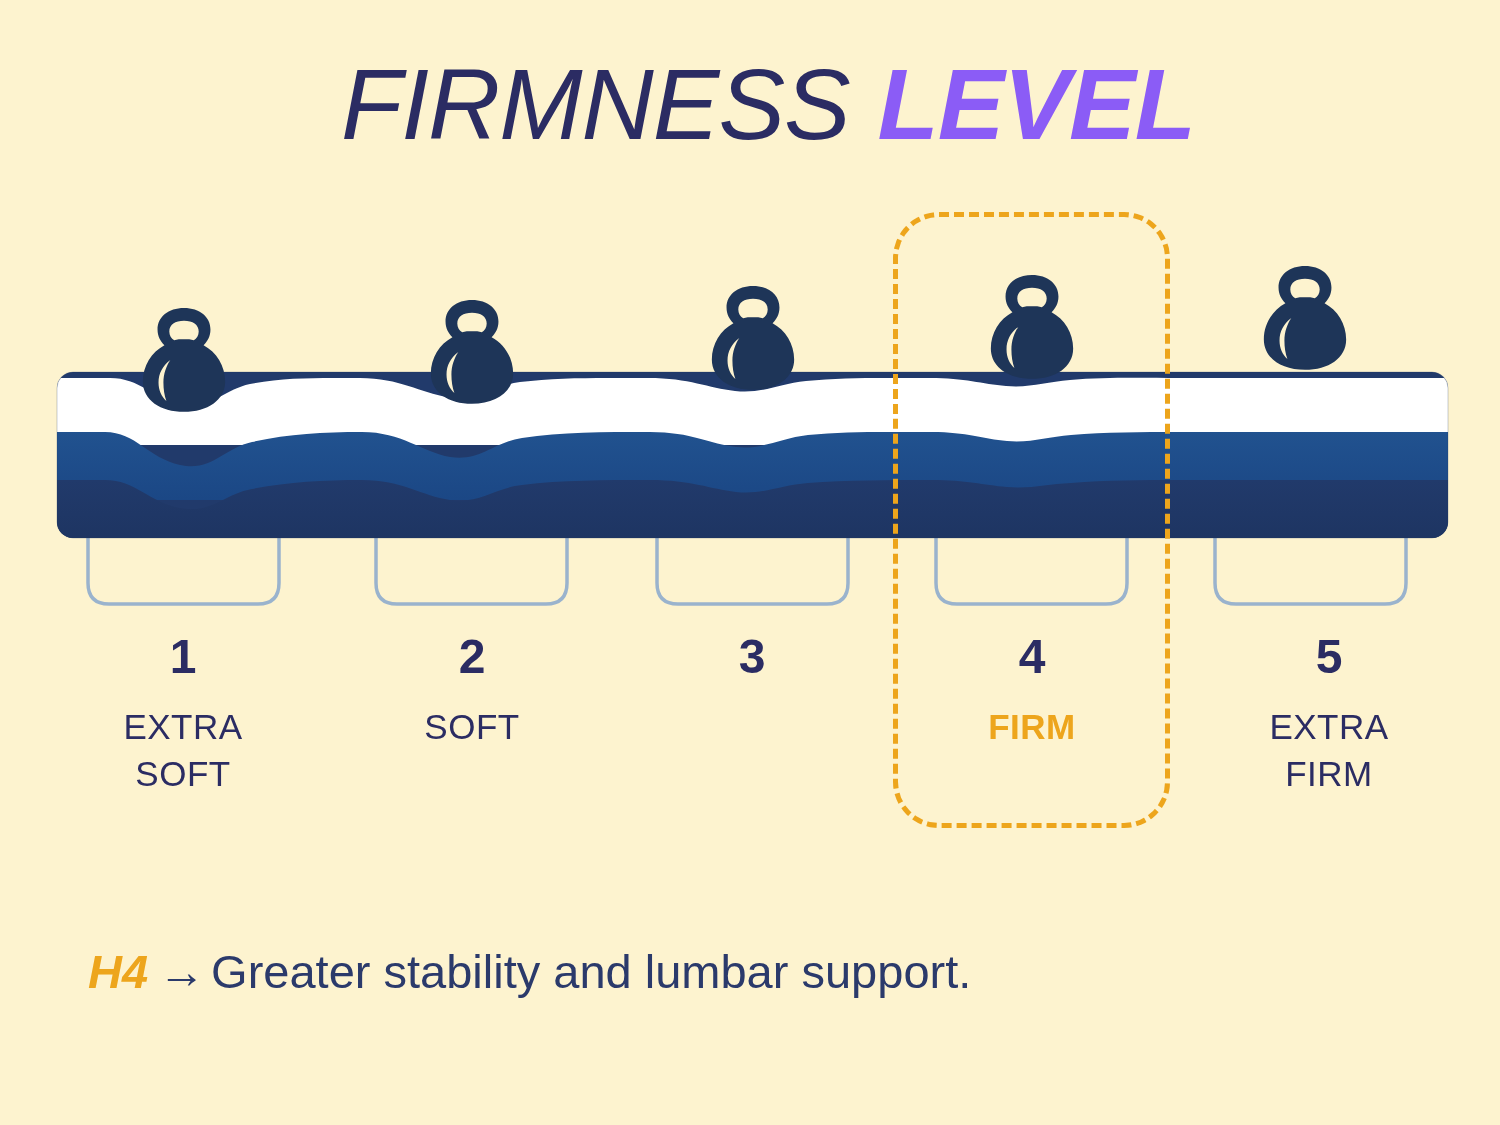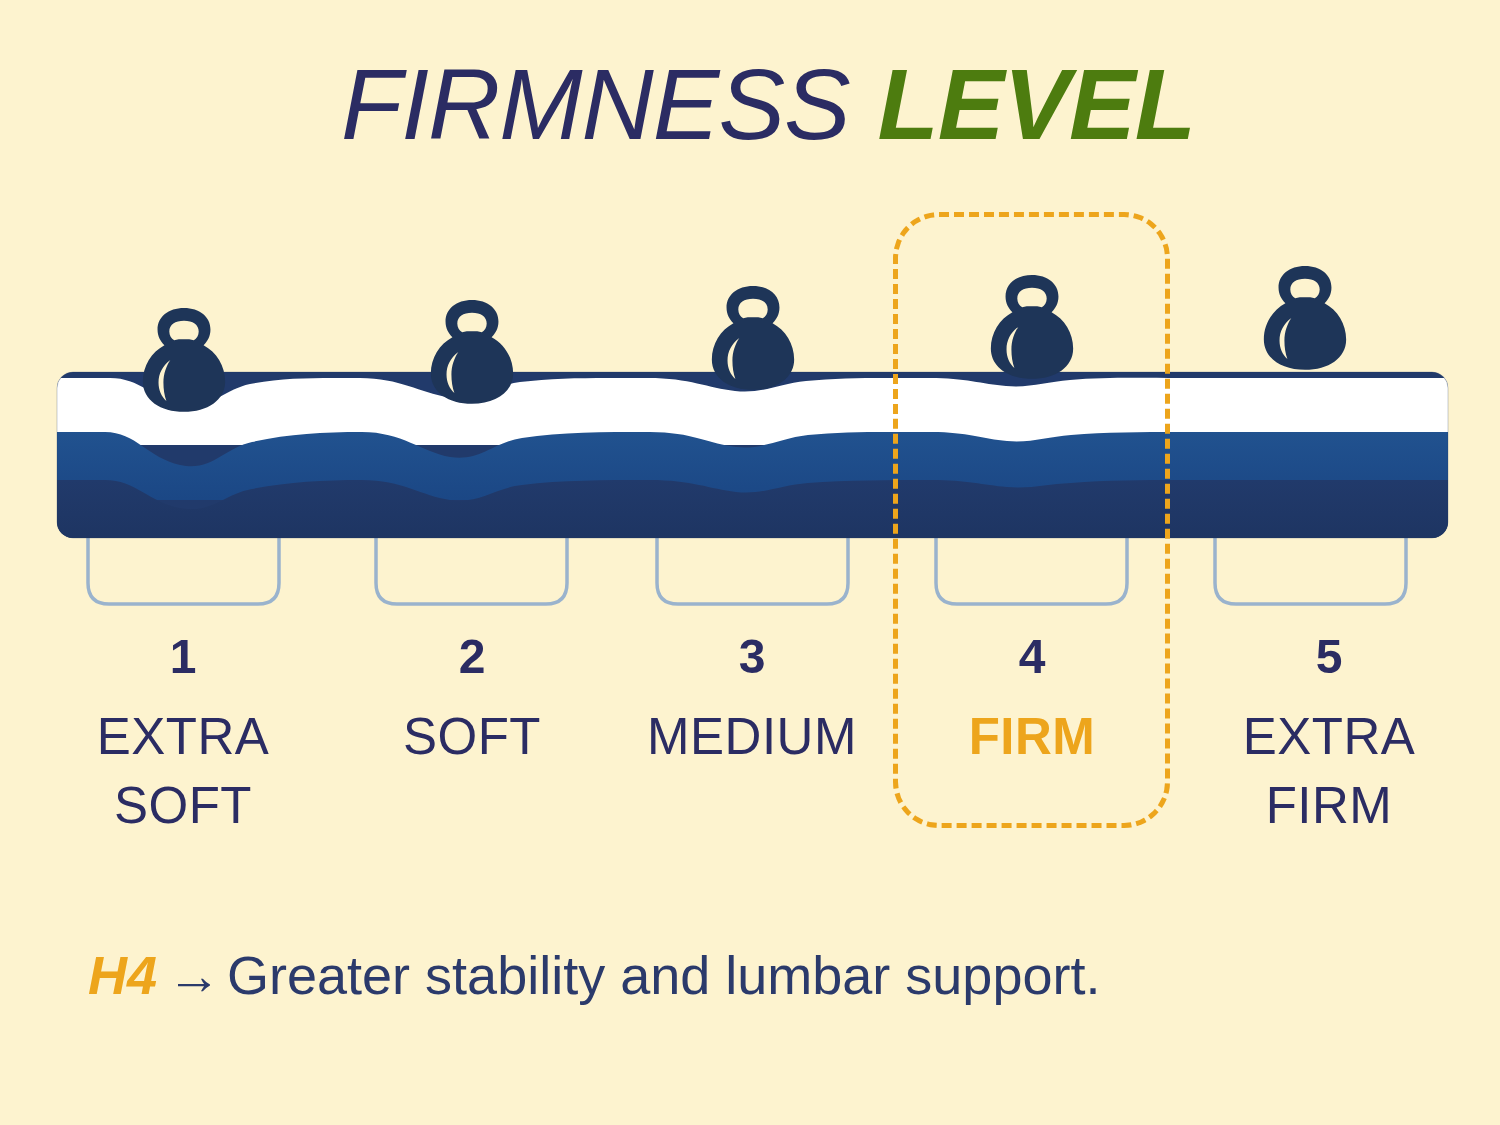--- a/index.html
+++ b/index.html
@@ -24,21 +24,21 @@
     font-style:italic;
     font-weight:400;
     color:#2b2c63;
     letter-spacing:-1px;
     margin-left:36px;
   }
   #title .t-bold{
     font-size:100px;
     font-style:italic;
     font-weight:700;
-    color:#4d7c0f;
+    color:#8b5cf6;
     letter-spacing:-1px;
   }
 
   
   #stage{position:absolute;top:0;left:0;width:1500px;height:1125px;}
 
   
   #highlight-box{
     position:absolute;
     left:893px; top:212px;
@@ -74,36 +74,36 @@
     z-index:5;
   }
   .col-num{
     font-size:48px;
     font-weight:700;
     color:#2b2c63;
     line-height:1;
     margin-bottom:22px;
   }
   .col-name{
-    font-size:51px;
+    font-size:35px;
     font-weight:300;
     color:#2b2c63;
     line-height:1.35;
     letter-spacing:0.5px;
   }
   .col-name.accent{
     color:#eda51c;
     font-weight:700;
   }
 
   
   #footnote{
     position:absolute;
     left:88px; top:948px;
-    font-size:54px;
+    font-size:47px;
     color:#2b3a6b;
     white-space:nowrap;
     z-index:5;
     line-height:1;
   }
   #footnote .fn-code{
     color:#eda51c;
     font-weight:700;
     font-style:italic;
   }
@@ -261,23 +261,20 @@
 
   <div class="col-label" style="left:352px; top:633px;">
     <div class="col-num">2</div>
     <div class="col-name">
       <div>SOFT</div>
     </div>
   </div>
 
   <div class="col-label" style="left:632px; top:633px;">
     <div class="col-num">3</div>
-    <div class="col-name">
-      <div>MEDIUM</div>
-    </div>
   </div>
 
   <div class="col-label" style="left:912px; top:633px;">
     <div class="col-num">4</div>
     <div class="col-name accent">
       <div>FIRM</div>
     </div>
   </div>
 
   <div class="col-label" style="left:1209px; top:633px;">

